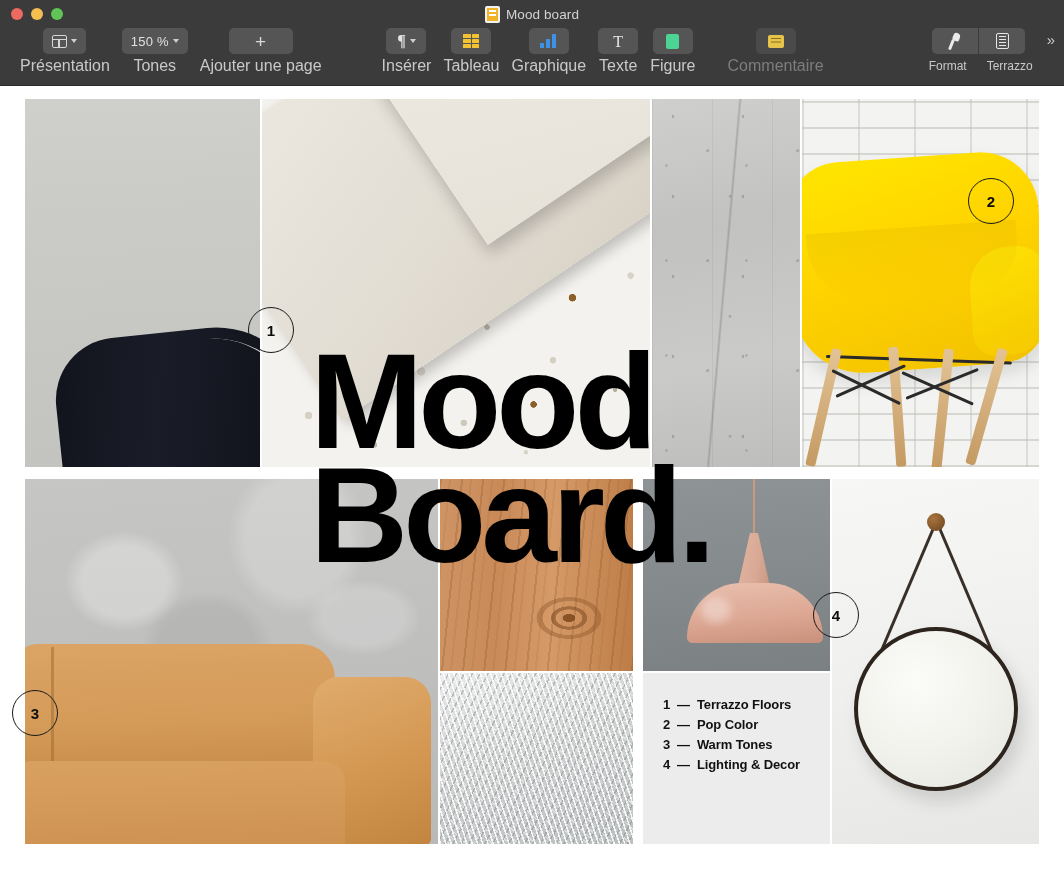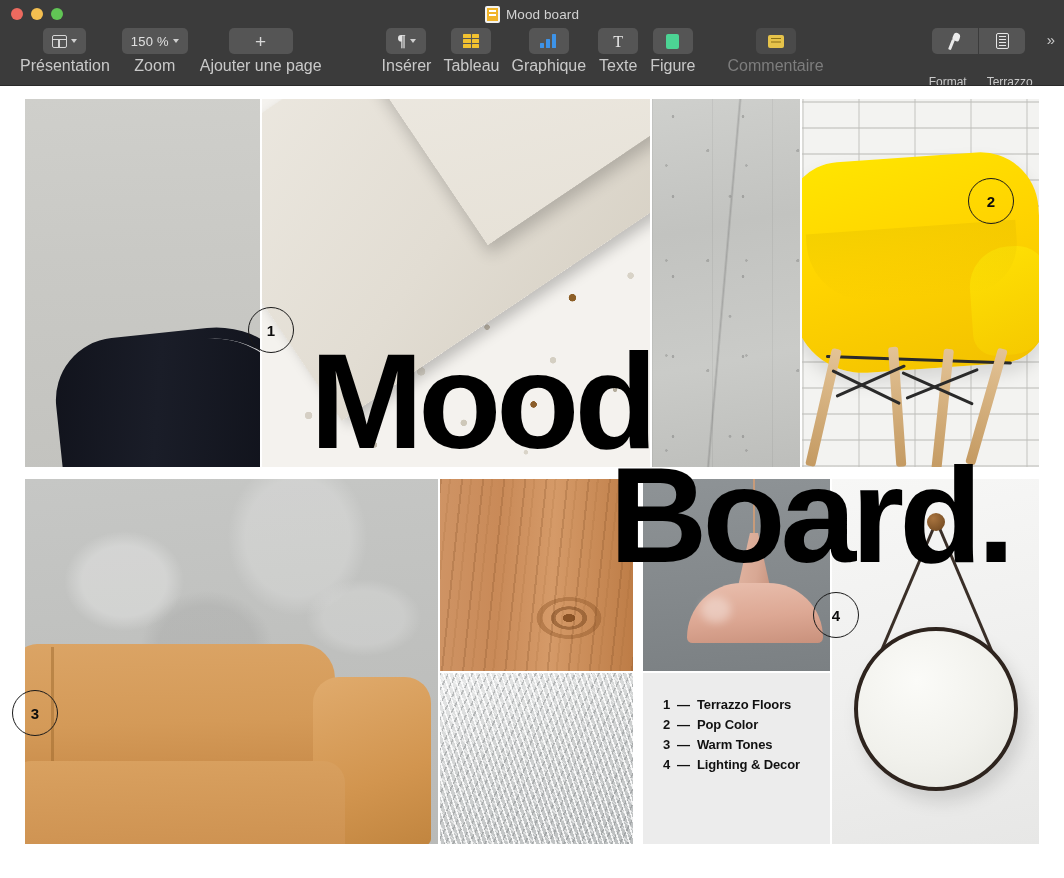--- a/index.html
+++ b/index.html
@@ -272,21 +272,21 @@
     border-radius:5px;
     overflow:hidden;
     height:26px;
   }
   .seg > div {
     width:46px;
     display:flex;align-items:center;justify-content:center;
   }
   .seg > div + div { border-left:1px solid #3b3b3b; }
   .seg-wrap { display:flex; flex-direction:column; align-items:center; }
-  .seg-labels { display:flex; margin-top:21px; }
+  .seg-labels { display:flex; margin-top:5px; }
   .seg-labels span {
     width:62px; text-align:center;
     font-size:12px;color:#c9c9c9;
   }
   .overflow-chev {
     color:#c9c9c9;font-size:15px;
     margin-left:6px;margin-top:3px;
     letter-spacing:-1px;
   }
 
@@ -631,21 +631,21 @@
     width:700px;
     font-family:"Liberation Sans", sans-serif;
     font-weight:700;
     font-size:136px;
     line-height:0.84;
     letter-spacing:-5px;
     color:#000000;
     pointer-events:none;
     z-index:6;
   }
-  .mood-title .line2 { display:block;text-align:right; }
+  .mood-title .line2 { display:block; }
 
   
   .badge {
     position:absolute;
     width:46px; height:46px;
     border-radius:50%;
     border:1.6px solid #1a1a1a;
     display:flex; align-items:center; justify-content:center;
     font-size:15px; font-weight:700; color:#0d0d0d;
     background:transparent;
@@ -684,21 +684,21 @@
           <span class="chev"></span>
         </div>
         <div class="tb-label">Présentation</div>
       </div>
 
       <div class="tb-item">
         <div class="tb-btn">
           <span class="zoom-val">150 %</span>
           <span class="chev"></span>
         </div>
-        <div class="tb-label">Zoom</div>
+        <div class="tb-label">Tones</div>
       </div>
 
       <div class="tb-item">
         <div class="tb-btn" style="min-width:64px;">
           <span class="plus">+</span>
         </div>
         <div class="tb-label">Ajouter une page</div>
       </div>
 
     </div>

